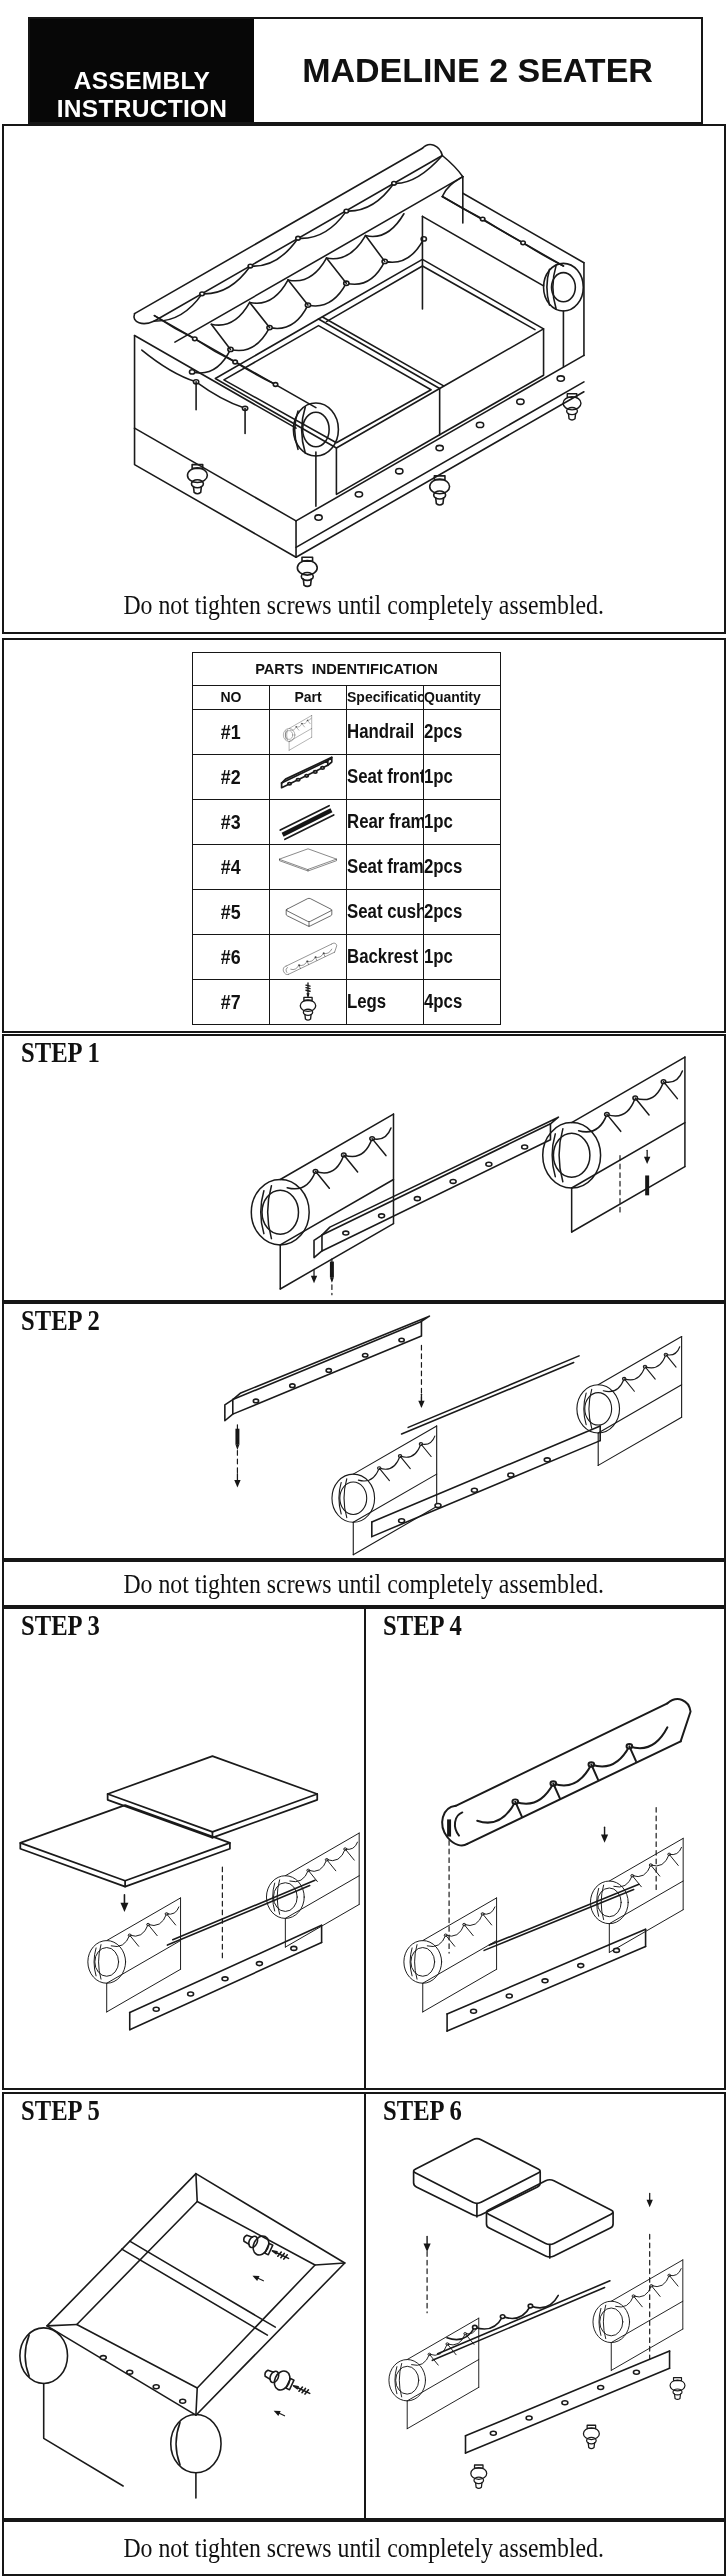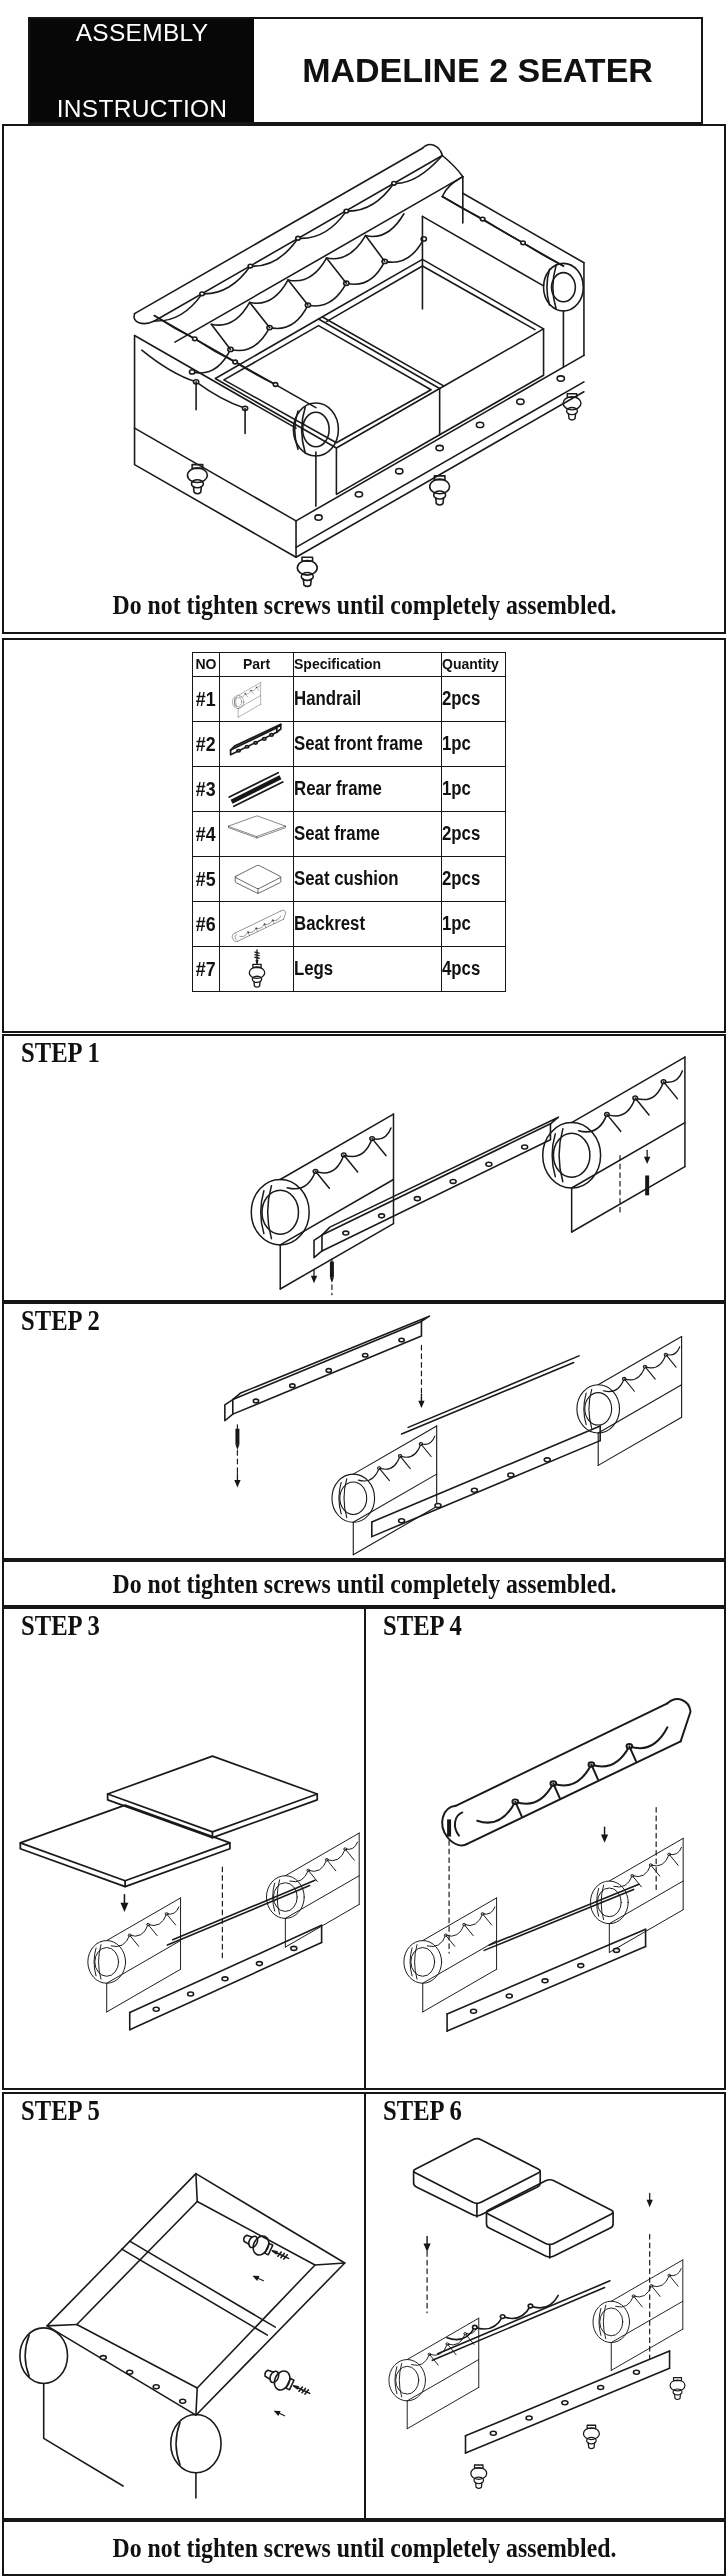--- a/index.html
+++ b/index.html
@@ -3,31 +3,31 @@
 <meta charset="utf-8">
 <style>
   html,body{margin:0;padding:0;background:#fff;}
   .page{position:relative;width:728px;height:2576px;background:#fff;color:#111;
         font-family:"Liberation Sans",sans-serif;overflow:hidden;}
   .box{position:absolute;border:2px solid #161616;background:#fff;box-sizing:border-box;}
 
   
   .header-box{left:28px;top:17px;width:675px;height:107px;display:flex;}
   .badge{width:224px;background:#070707;color:#fff;display:flex;flex-direction:column;
-         justify-content:space-between;align-items:center;line-height:1.12;
-         font-weight:normal;font-size:24.5px;letter-spacing:0.3px;}
+         justify-content:flex-end;align-items:center;line-height:1.12;
+         font-weight:bold;font-size:24.5px;letter-spacing:0.3px;}
   .title-area{flex:1;display:flex;align-items:center;justify-content:center;}
   .main-title{font-size:34px;font-weight:bold;letter-spacing:0;white-space:nowrap;}
 
   
   .sq{display:inline-block;transform:scaleX(.85);transform-origin:center;white-space:pre;}
   .sqL{display:inline-block;transform:scaleX(.84);transform-origin:left center;white-space:pre;}
 
   .warn{position:absolute;left:0;right:0;text-align:center;
-        font-family:"Liberation Serif","DejaVu Serif",serif;font-weight:700;font-size:28px;}
+        font-family:"Liberation Serif","DejaVu Serif",serif;font-weight:400;font-size:28px;}
   .step-label{position:absolute;top:0;left:17px;
         font-family:"Liberation Serif","DejaVu Serif",serif;font-weight:700;font-size:29px;
         white-space:nowrap;}
   .step-label .sq{transform-origin:left top;}
 
   
   .sec1{left:2px;top:124px;width:724px;height:510px;}
   .sec2{left:2px;top:638px;width:724px;height:395px;}
   .sec3{left:2px;top:1034px;width:724px;height:268px;}
   .sec4{left:2px;top:1302px;width:724px;height:258px;}
@@ -268,20 +268,23 @@
       <use href="#leg" transform="translate(686,398) scale(0.9)"></use>
     </svg>
     <div class="warn" style="bottom:10.6px">
       <span class="sq">Do not tighten screws until completely assembled.</span>
     </div>
   </div>
 
   <div class="box sec2">
     <table class="parts">
       <tbody>
+          <tr>
+            <td class="t-title" colspan="4">PARTS  INDENTIFICATION</td>
+          </tr>
       <tr class="hdr">
         <td class="c-no">NO</td>
         <td class="c-part">Part</td>
         <td class="c-spec">Specification</td>
         <td class="c-qty">Quantity</td>
       </tr>
       <tr class="row">
         <td class="c-no"><span class="sq">#1</span></td>
         <td class="c-part">
               <div class="picell">

